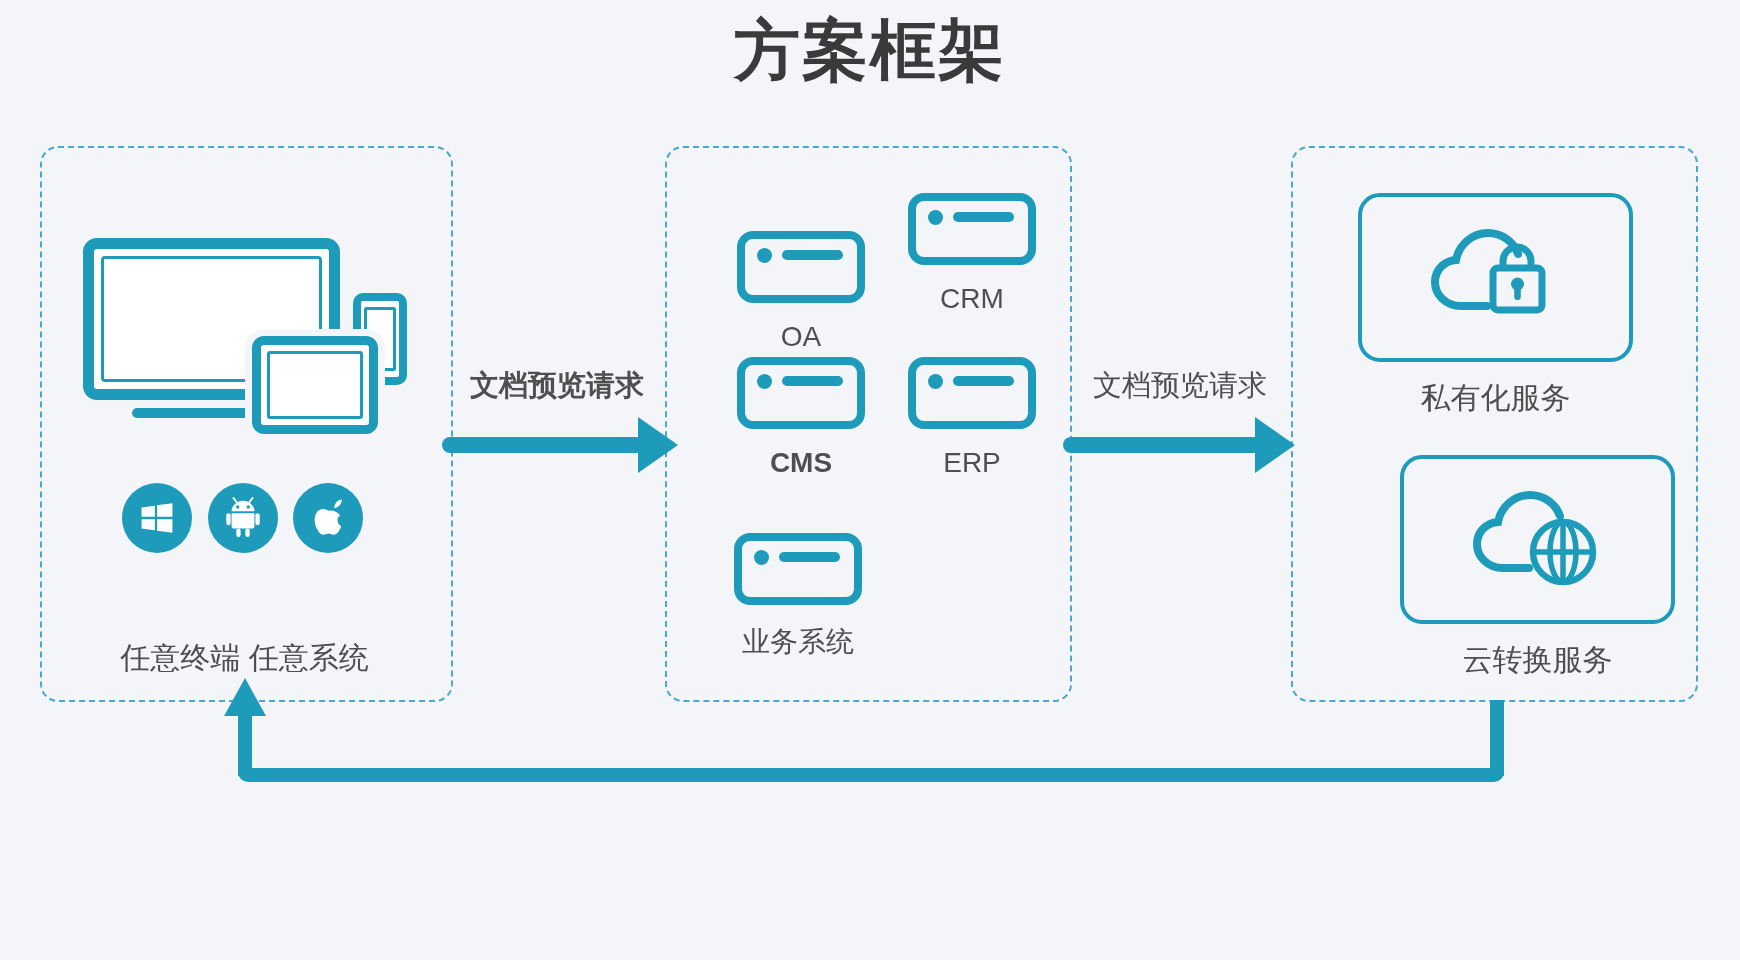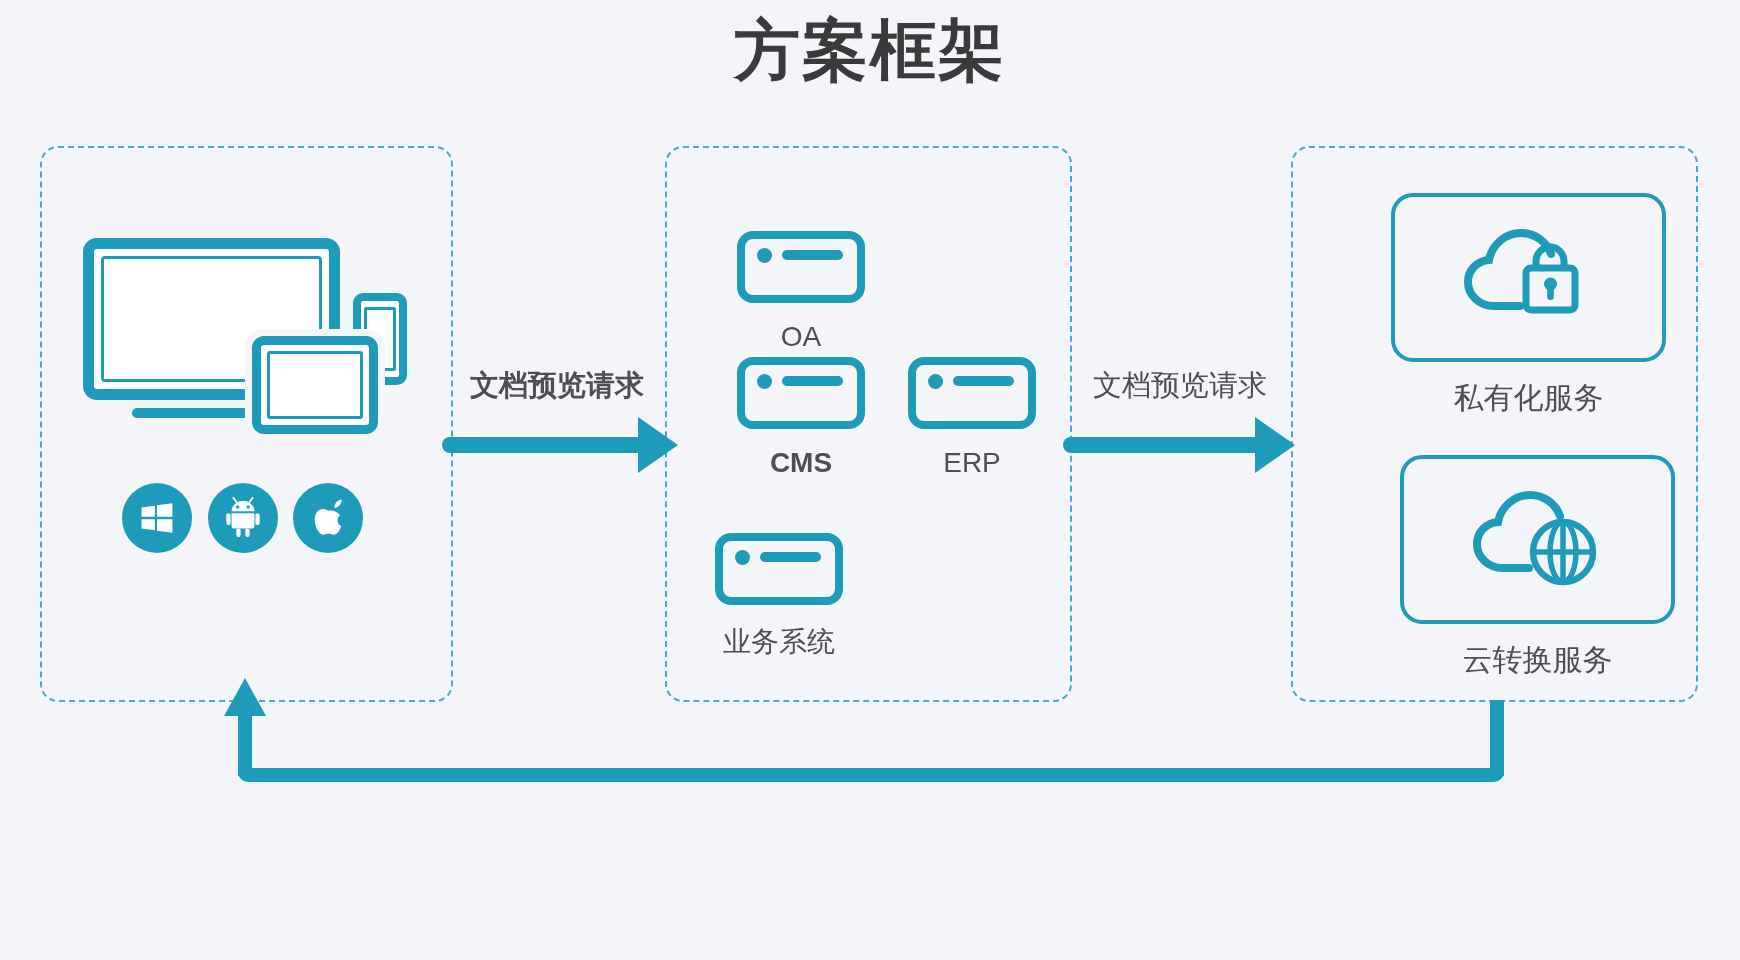--- a/index.html
+++ b/index.html
@@ -43,28 +43,28 @@
   .caption-left{left:40px;top:638px;width:409px;}
 
   
   .sys-group{position:absolute;width:128px;}
   .sys-card{position:relative;width:112px;height:56px;border:8px solid var(--accent);border-radius:16px;}
   .sys-dot{position:absolute;left:12px;top:9px;width:15px;height:15px;border-radius:50%;background:var(--accent);}
   .sys-bar{position:absolute;left:37px;top:11px;width:61px;height:10px;border-radius:5px;background:var(--accent);}
   .sys-label{margin-top:18px;width:168px;margin-left:-20px;text-align:center;font-size:28px;color:var(--lbl);}
   .g1{left:737px;top:193px;margin-top:38px;} .g2{left:908px;top:193px;}
   .g3{left:737px;top:357px;font-weight:bold;} .g4{left:908px;top:357px;}
-  .g5{left:715px;top:533px;} .g6{left:908px;top:533px;}
+  .g5{left:734px;top:533px;} .g6{left:908px;top:533px;}
 
   
   .svc-group{position:absolute;width:275px;text-align:center;}
   .svc-card{width:267px;height:161px;border:4px solid var(--accent);border-radius:22px;
             display:flex;align-items:center;justify-content:center;}
   .svc-label{margin-top:16px;font-size:30px;color:var(--lbl);}
-  .svc1{left:1358px;top:193px;margin-left:33px;} .svc2{left:1400px;top:455px;}
+  .svc1{left:1358px;top:193px;} .svc2{left:1400px;top:455px;}
 
   
   .shaft{position:absolute;height:16px;background:var(--accent);border-radius:8px;}
   .shaft-1{left:442px;top:437px;width:202px;}
   .shaft-2{left:1063px;top:437px;width:198px;}
   .head-right{position:absolute;width:0;height:0;border-top:28px solid transparent;
               border-bottom:28px solid transparent;border-left:40px solid var(--accent);}
   .head-1{left:638px;top:417px;} .head-2{left:1255px;top:417px;}
   .arrow-label{position:absolute;width:240px;text-align:center;font-size:29px;color:var(--lbl);}
   .al-1{left:437px;top:366px;font-weight:bold;} .al-2{left:1060px;top:366px;}
@@ -122,29 +122,37 @@
       <rect x="22.5" y="33" width="4.5" height="9" rx="2.2" fill="#fff"></rect>
     </svg>
   </div>
   <div class="os-circle os-apple">
     <svg width="38" height="42" viewBox="0 0 100 110">
       <path fill="#fff" d="M66 28 c1 -12 10 -21 20 -22 c1 11 -9 22 -20 22 Z"></path>
       <path fill="#fff" d="M50 36 c-6 -6 -21 -8 -29 3 c-11 15 -6 41 6 54 c6 7 13 7 18 4 c4 -2 8 -2 12 0 c6 3 13 3 19 -4 c4 -5 7 -10 9 -16 c-11 -5 -14 -22 -3 -29 c-7 -10 -22 -15 -32 -12 Z"></path>
     </svg>
   </div>
 
+  <div class="box-caption caption-left">任意终端 任意系统</div>
 
   <div class="dashed-box box-mid"></div>
 
   <div class="sys-group g1">
     <div class="sys-card">
       <div class="sys-dot"></div>
       <div class="sys-bar"></div>
     </div>
     <div class="sys-label">OA</div>
+  </div>
+  <div class="sys-group g2">
+    <div class="sys-card">
+      <div class="sys-dot"></div>
+      <div class="sys-bar"></div>
+    </div>
+    <div class="sys-label">CRM</div>
   </div>
   <div class="sys-group g3">
     <div class="sys-card">
       <div class="sys-dot"></div>
       <div class="sys-bar"></div>
     </div>
     <div class="sys-label">CMS</div>
   </div>
   <div class="sys-group g4">
     <div class="sys-card">

